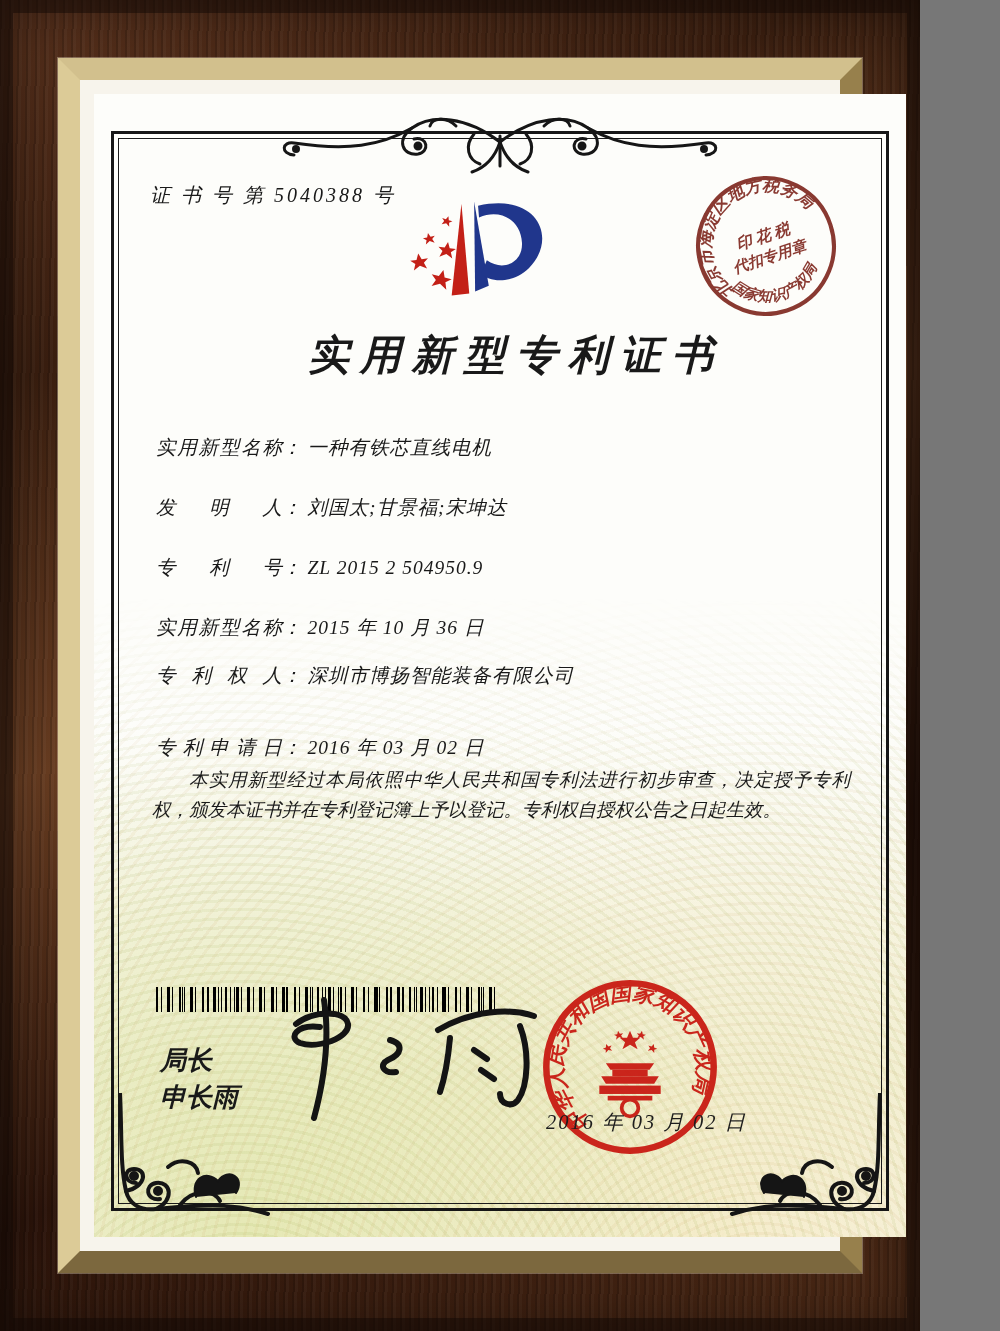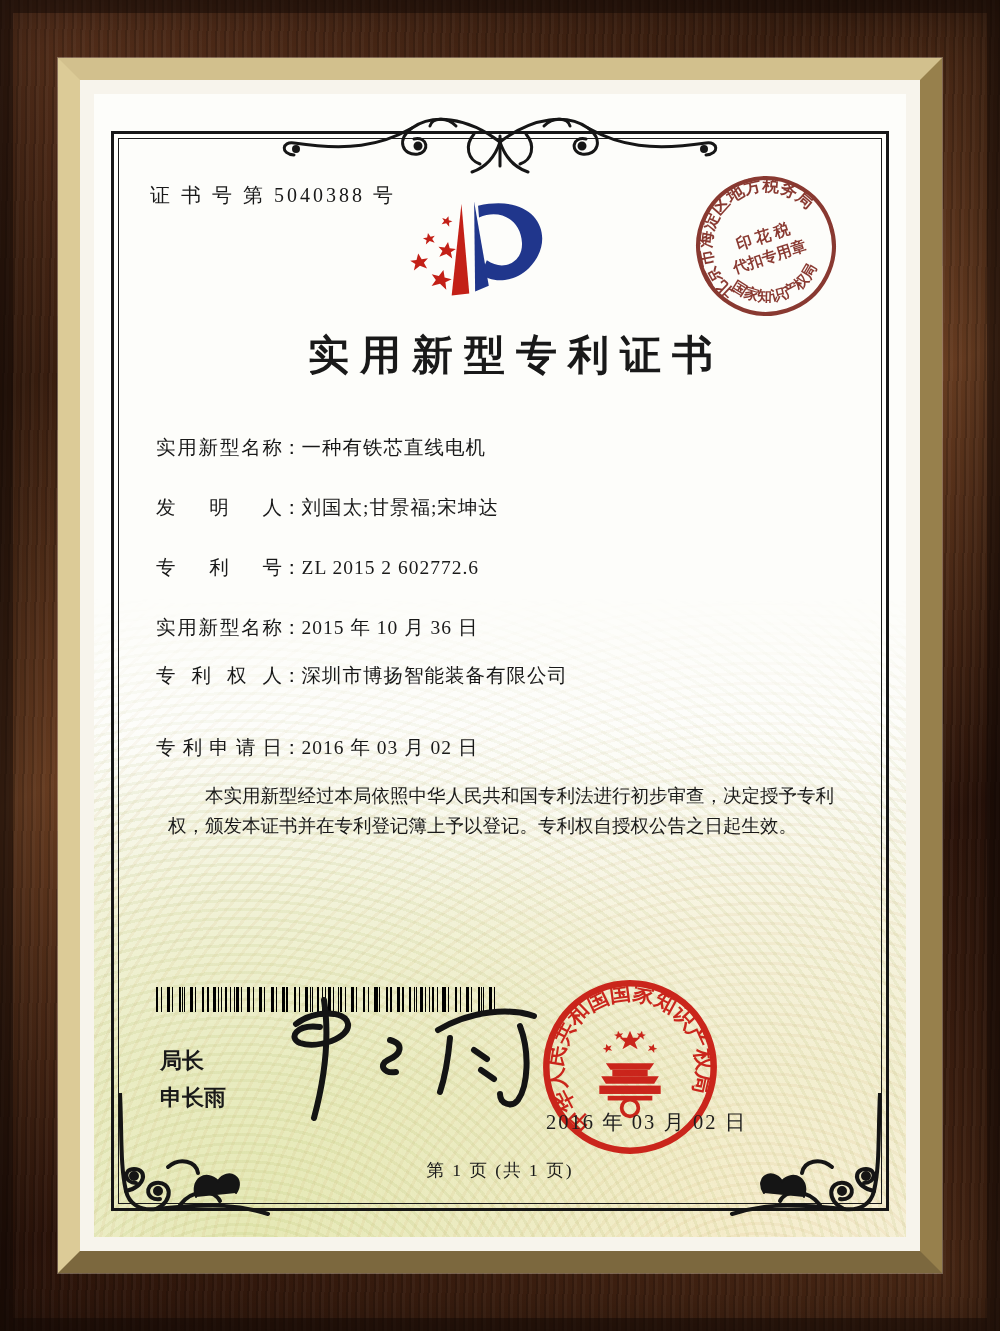--- a/index.html
+++ b/index.html
@@ -1,17 +1,17 @@
 <!DOCTYPE html>
 <html><head>
 <meta charset="utf-8">
 <style>
   html,body{margin:0;padding:0;background:#777;}
-  .stage{position:relative;width:1000px;height:1331px;overflow:hidden;
-    font-family:"Liberation Serif","DejaVu Serif",serif;}
+  .stage{position:relative;width:920px;height:1331px;overflow:hidden;
+    font-family:"Liberation Serif","DejaVu Serif",serif;font-style:italic;}
   
   .frame{position:absolute;inset:0;
     background:
       repeating-linear-gradient(91deg,rgba(0,0,0,.14) 0 2px,rgba(255,255,255,.03) 2px 5px,transparent 5px 9px),
       linear-gradient(155deg,#5a321d 0%,#3b1f10 22%,#6a3e22 45%,#2c140a 70%,#4d2a16 100%);
     box-shadow:inset 0 0 0 13px rgba(18,7,3,.5), inset 0 0 70px rgba(0,0,0,.55);}
   .gold{position:absolute;inset:58px;
     border:22px solid;border-color:#d2c08d #97804c #7c683e #dccb97;
     box-shadow:inset 0 0 0 2px rgba(110,88,40,.65), 0 0 0 1px rgba(240,230,200,.35);
     background:#f7f4ec;}
@@ -39,28 +39,28 @@
   .corner.bl{left:16px;bottom:18px;}
   .corner.br{right:16px;bottom:18px;transform:scaleX(-1);}
   
   .cert-no{position:absolute;left:56px;top:88px;font-size:20px;letter-spacing:3px;}
   .logo{position:absolute;left:298px;top:98px;}
   .title{position:absolute;left:0;right:0;top:234px;text-align:center;
     font-size:41px;font-weight:bold;letter-spacing:11px;padding-left:32px;}
   .fields{position:absolute;left:62px;top:340px;width:700px;font-size:19.5px;}
   .frow{position:absolute;left:0;white-space:nowrap;}
   .frow .lab{display:inline-block;width:126px;text-align:justify;text-align-last:justify;}
-  .frow .val{letter-spacing:1px;}
+  .frow .val{margin-left:6px;letter-spacing:1px;}
   .body-text{position:absolute;left:58px;top:672px;width:698px;font-size:18.5px;
     line-height:1.62;text-align:justify;}
-  .body-text p{margin:16px;text-indent:2em;}
+  .body-text p{margin:0;text-indent:2em;}
   .barcode{position:absolute;left:62px;top:893px;width:340px;height:25px;background:
       repeating-linear-gradient(90deg,#000 0 2px,transparent 2px 5px,#000 5px 6px,transparent 6px 11px,#000 11px 14px,transparent 14px 16px,#000 16px 17px,transparent 17px 23px),
       repeating-linear-gradient(90deg,#000 0 1px,transparent 1px 13px);}
-  .signoff{position:absolute;left:66px;top:948px;font-size:22px;font-weight:bold;line-height:37px;
+  .signoff{position:absolute;left:66px;top:948px;font-size:26px;font-weight:bold;line-height:37px;
     font-family:"Liberation Sans","DejaVu Sans",sans-serif;}
   .signature{position:absolute;left:168px;top:900px;z-index:4;}
   .tax-stamp{position:absolute;left:596px;top:76px;transform:rotate(-18deg);opacity:.88;z-index:4;}
   .main-seal{position:absolute;left:443px;top:880px;opacity:.93;z-index:2;}
   .seal-date{position:absolute;left:452px;top:1014px;font-size:20.5px;letter-spacing:2px;
     color:#1d1d1d;z-index:5;}
   .page-footer{position:absolute;left:0;right:0;top:1064px;text-align:center;font-size:17.5px;
     letter-spacing:2px;z-index:4;}
 </style>
 </head>
@@ -157,21 +157,21 @@
           <div class="title">实用新型专利证书</div>
 
           <div class="fields">
             <div class="frow" style="top:0">
               <span class="lab">实用新型名称</span><span>：</span><span class="val">一种有铁芯直线电机</span>
             </div>
             <div class="frow" style="top:60px">
               <span class="lab">发明人</span><span>：</span><span class="val">刘国太;甘景福;宋坤达</span>
             </div>
             <div class="frow" style="top:120px">
-              <span class="lab">专利号</span><span>：</span><span class="val">ZL 2015 2 602772.6</span>
+              <span class="lab">专利号</span><span>：</span><span class="val">ZL 2015 2 504950.9</span>
             </div>
             <div class="frow" style="top:180px">
               <span class="lab">实用新型名称</span><span>：</span><span class="val">2015 年 10 月 36 日</span>
             </div>
             <div class="frow" style="top:228px">
               <span class="lab">专利权人</span><span>：</span><span class="val">深圳市博扬智能装备有限公司</span>
             </div>
             <div class="frow" style="top:300px">
               <span class="lab">专利申请日</span><span>：</span><span class="val">2016 年 03 月 02 日</span>
             </div>
@@ -221,19 +221,18 @@
                 <path d="M-31,0 L31,0 L26,8 L-26,8 Z"></path>
                 <rect x="-33" y="10" width="66" height="9"></rect>
                 <rect x="-24" y="21" width="48" height="5"></rect>
                 <circle r="9" cy="34" fill="none" stroke="#c8170f" stroke-width="4"></circle>
               </g>
             </g>
           </svg>
 
           <div class="seal-date">2016 年 03 月 02 日</div>
 
-          <div class="page-footer">第 1 页 (共 1 页)</div>
 
         </div>
       </div>
     </div>
   </div>
 </div>
 
 </body></html>

